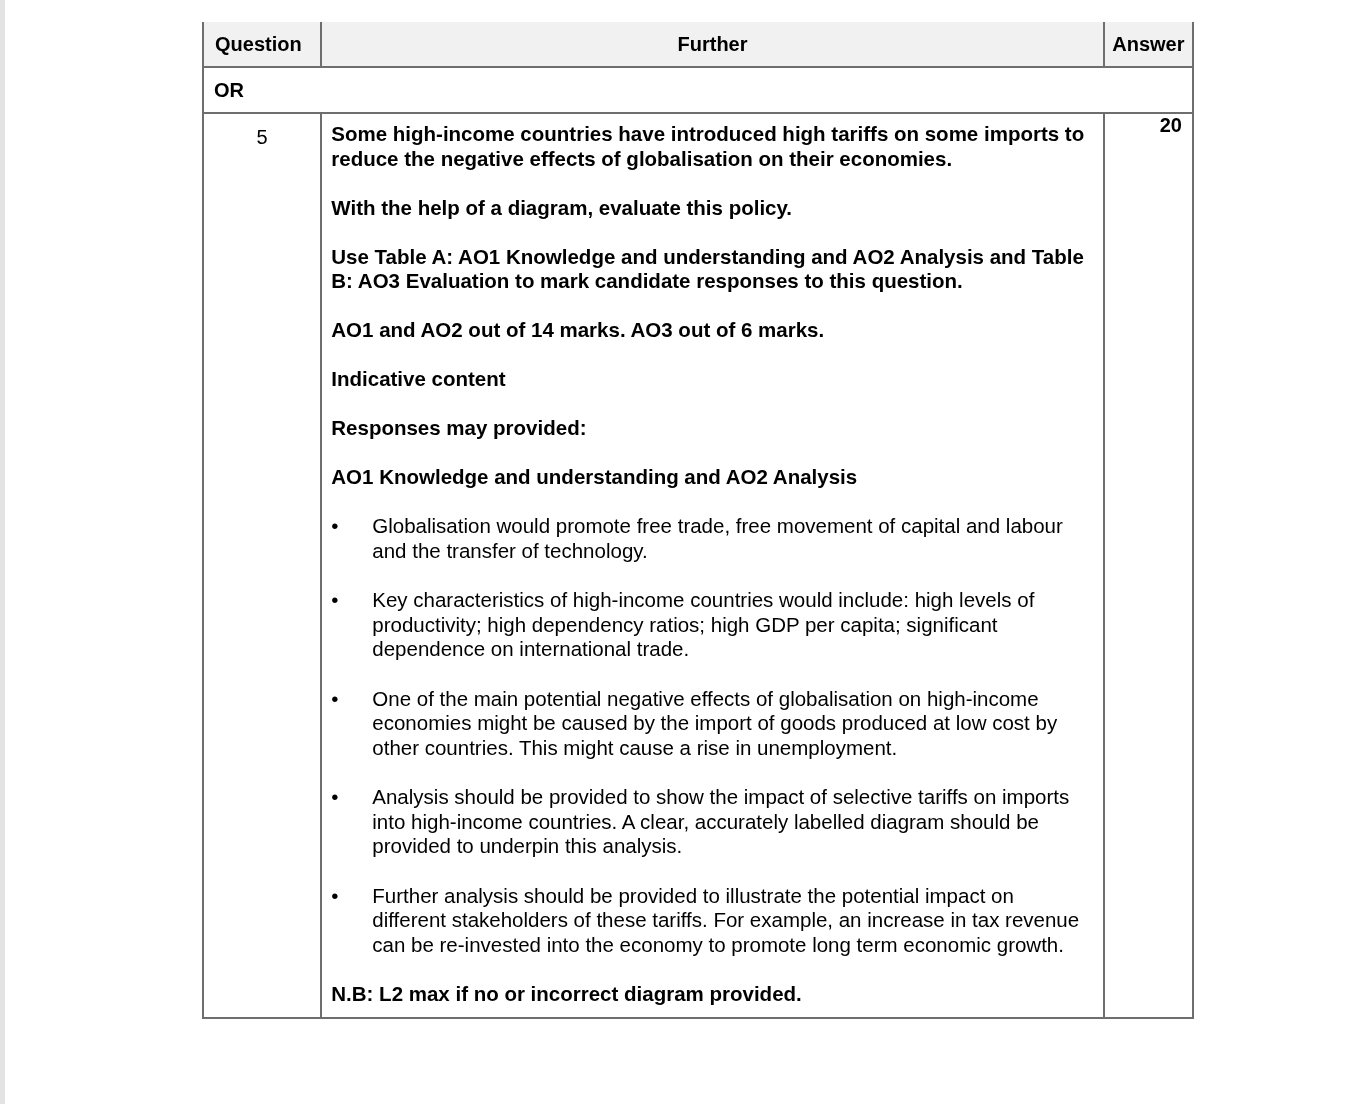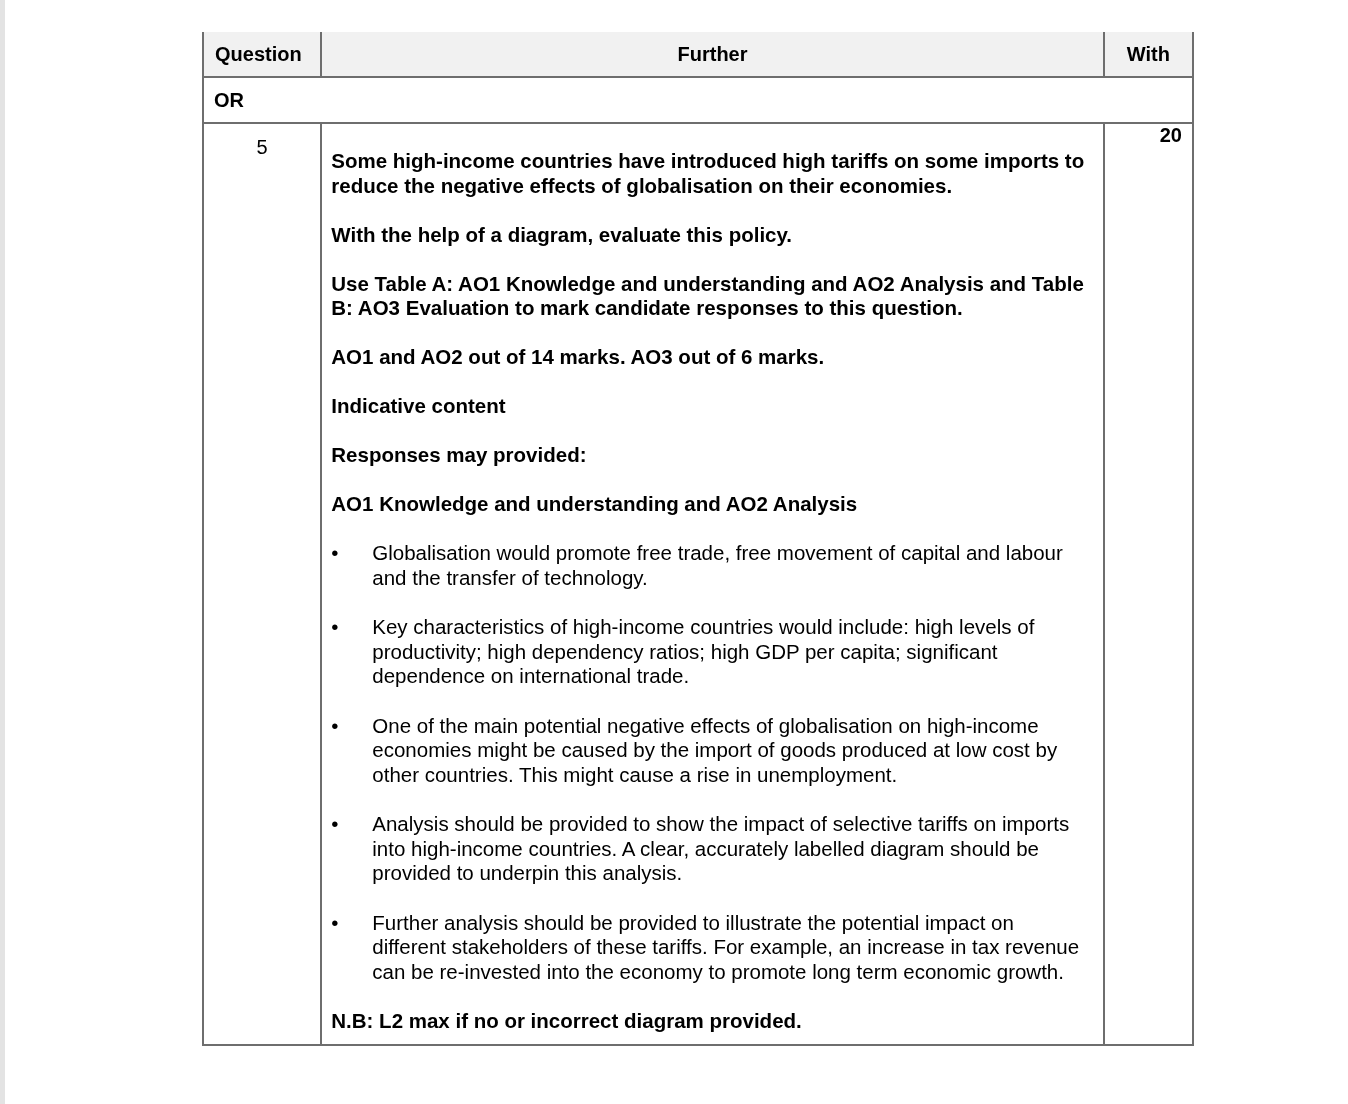--- a/index.html
+++ b/index.html
@@ -19,21 +19,21 @@
       position: absolute;
       left: 0;
       top: 0;
       width: 5px;
       height: 1104px;
       background: #e3e3e3;
     }
     .mark-table {
       position: absolute;
       left: 202px;
-      top: 32px;
+      top: 22px;
       width: 992px;
       border-collapse: collapse;
       table-layout: fixed;
     }
     .mark-table td, .mark-table th {
       border: 2px solid #6e6e6e;
       vertical-align: top;
       padding: 0;
     }
     .mark-table thead th {
@@ -63,21 +63,21 @@
       font-size: 20px;
       padding-top: 12px;
     }
     td.marks-val {
       text-align: right;
       font-size: 20px;
       font-weight: bold;
       padding-right: 10px;
     }
     td.answer {
-      padding: 25px 10px 10px 9px;
+      padding: 8px 10px 10px 9px;
       font-size: 20.5px;
       line-height: 24.5px;
     }
     .answer p {
       margin: 0 0 24.5px 0;
       font-weight: bold;
     }
     .answer p.bold { font-weight: bold; }
     .answer p.last { margin-bottom: 0; }
     .answer ul {
@@ -105,21 +105,21 @@
 <table class="mark-table">
   <colgroup>
     <col class="col-q">
     <col class="col-a">
     <col class="col-m">
   </colgroup>
   <thead>
     <tr>
       <th class="h-question">Question</th>
       <th class="h-answer">Further</th>
-      <th class="h-marks">With</th>
+      <th class="h-marks">Answer</th>
     </tr>
   </thead>
   <tbody>
     <tr>
       <td class="or-cell" colspan="3">OR</td>
     </tr>
     <tr>
       <td class="q-num">5</td>
       <td class="answer">
         <p class="bold">Some high-income countries have introduced high tariffs on some imports to reduce the negative effects of globalisation on their economies.</p>

